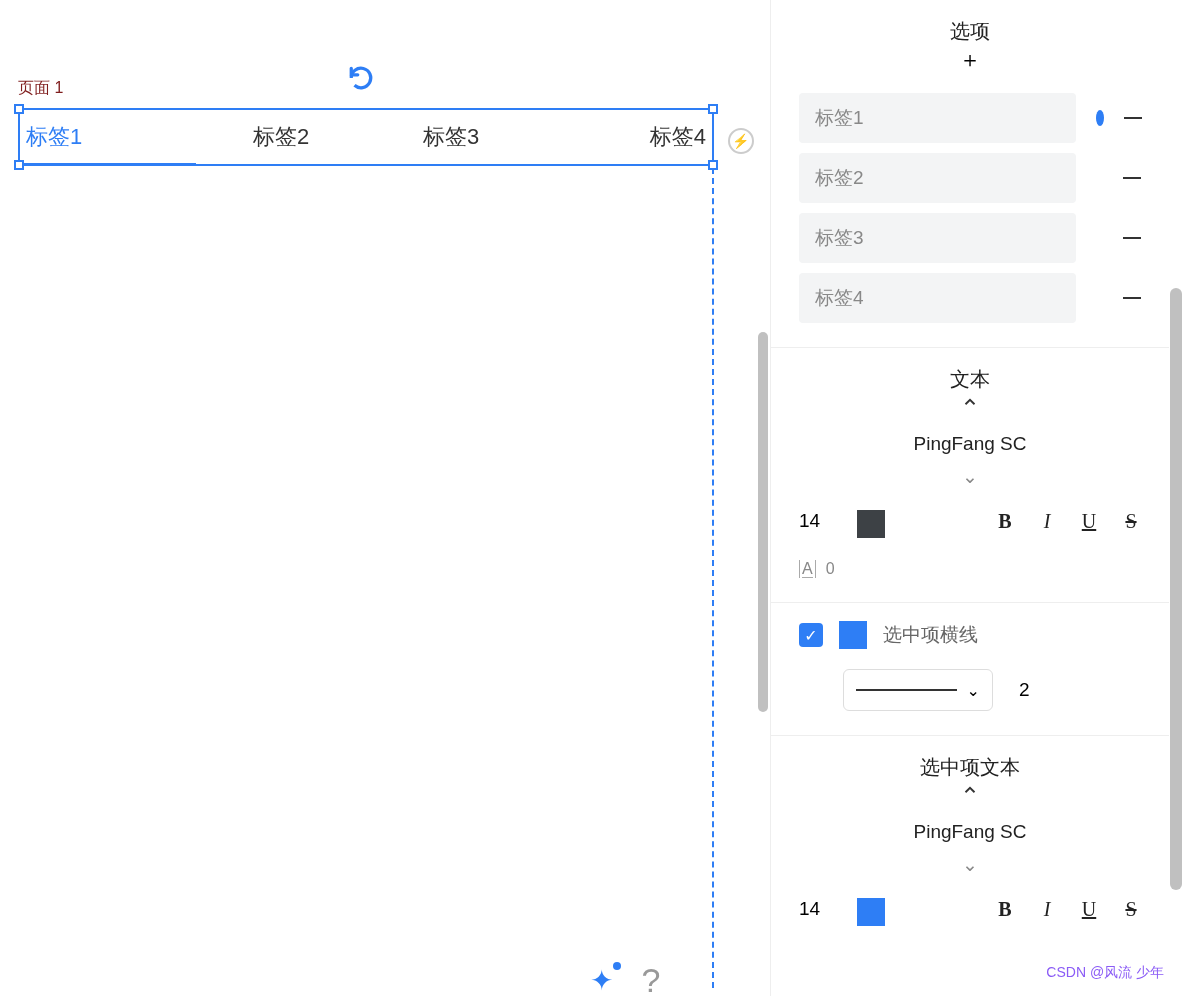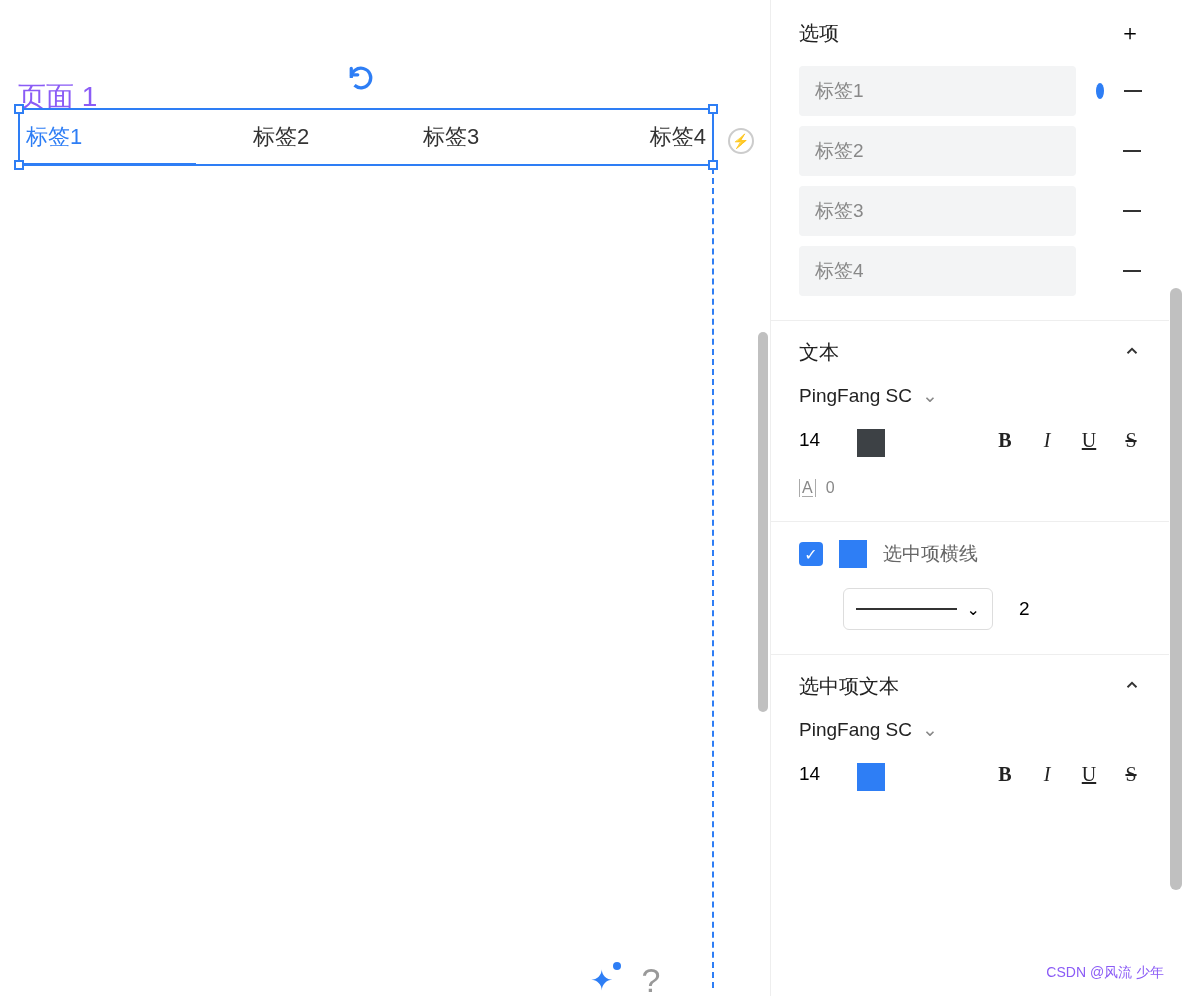--- a/index.html
+++ b/index.html
@@ -1,20 +1,20 @@
 <!DOCTYPE html>
 <html><head>
 <meta charset="utf-8">
 <style>
 * { box-sizing: border-box; margin: 0; padding: 0; font-family: -apple-system, "PingFang SC", sans-serif; }
 body { width: 1184px; height: 996px; display: flex; background: #fff; overflow: hidden; }
 
 
 .canvas-area { flex: 1; position: relative; background: #fff; padding: 0 18px; }
-.page-title { position: absolute; top: 78px; left: 18px; font-size: 28px; color: #8b5cf6; }
+.page-title { position: absolute; top: 78px; left: 18px; font-size: 16px; color: #7f1d1d; }
 .reload-btn { position: absolute; top: 64px; left: 348px; color: #2e7ef5; font-size: 30px; cursor: pointer; }
 .reload-btn svg { width: 26px; height: 26px; }
 
 .selection { position: absolute; top: 108px; left: 18px; width: 696px; height: 58px; border: 2px solid #2e7ef5; background: #fff; }
 .tabbar { display: flex; height: 100%; align-items: center; }
 .tab { flex: 1; text-align: center; font-size: 22px; color: #333; position: relative; }
 .tab.active { color: #2e7ef5; }
 .tab.active::after { content: ""; position: absolute; bottom: -14px; left: 0; right: 0; height: 3px; background: #2e7ef5; }
 .tab:first-child { text-align: left; padding-left: 6px; }
 .tab:last-child { text-align: right; padding-right: 6px; }
@@ -34,35 +34,35 @@
 .sparkle { color:#2e7ef5; font-size:28px; position:relative;}
 .sparkle::after{content:"";position:absolute;top:-2px;right:-8px;width:8px;height:8px;background:#2e7ef5;border-radius:50%;}
 .qmark { color:#999; font-size:34px; font-weight:500;}
 
 
 .rpanel { width: 414px; background: #fff; position: relative; border-left: 1px solid #eee; }
 .rpanel-inner { width: 398px; height: 100%; overflow-y: auto; }
 .rpanel-scroll { position:absolute; right:2px; top:288px; width:12px; height:602px; background:#c0c0c0; border-radius:6px;}
 
 .section { padding: 18px 28px 24px 28px; border-bottom: 1px solid #eee; }
-.sec-head { display: flex; align-items: center; justify-content: space-between; margin-bottom: 18px; }
+.sec-head { display: flex; align-items: center; justify-content: space-between; margin-bottom: 18px; flex-direction: column; }
 .sec-title { font-size: 20px; color: #222; font-weight: 500; }
 .sec-actions { display:flex; gap:22px; align-items:center;}
 .chev { color: #333; }
 .plus { font-size:22px; font-weight:300;}
 .chev svg, .plus svg { width:18px; height:18px; }
 
 .opt-list { display:flex; flex-direction:column; gap:10px; }
 .opt-row { display:flex; align-items:center; gap:20px;}
 .opt-input { flex:1; background:#f3f4f5; border:none; border-radius:4px; padding:14px 16px; font-size:19px; color:#888;}
 .radio { width:16px; height:16px; border:4px solid #2e7ef5; border-radius:50%;}
 .minus { width:18px; display:flex; justify-content:center;}
 .minus::before{content:""; width:18px; height:2px; background:#333;}
 
-.font-row { display:flex; align-items:center; gap:10px; font-size:19px; color:#222;}
+.font-row { display:flex; align-items:center; gap:10px; font-size:19px; color:#222;flex-direction:column;}
 .font-row .caret { color:#888;}
 .text-ctrl { display:flex; align-items:flex-start; gap:24px; margin-top:22px;}
 .size-val { font-size:19px; width:34px;}
 .swatch { width:28px; height:28px;}
 .swatch.dark { background:#3d4145;}
 .swatch.blue { background:#2e7ef5;}
 .fmt-btns { margin-left:auto; display:flex; gap:22px; font-size:20px; color:#222;}
 .fmt-btns span { display:inline-flex; align-items:center; justify-content:center; width:20px; font-family: Georgia, serif;}
 .bold { font-weight:700;}
 .italic { font-style:italic;}

